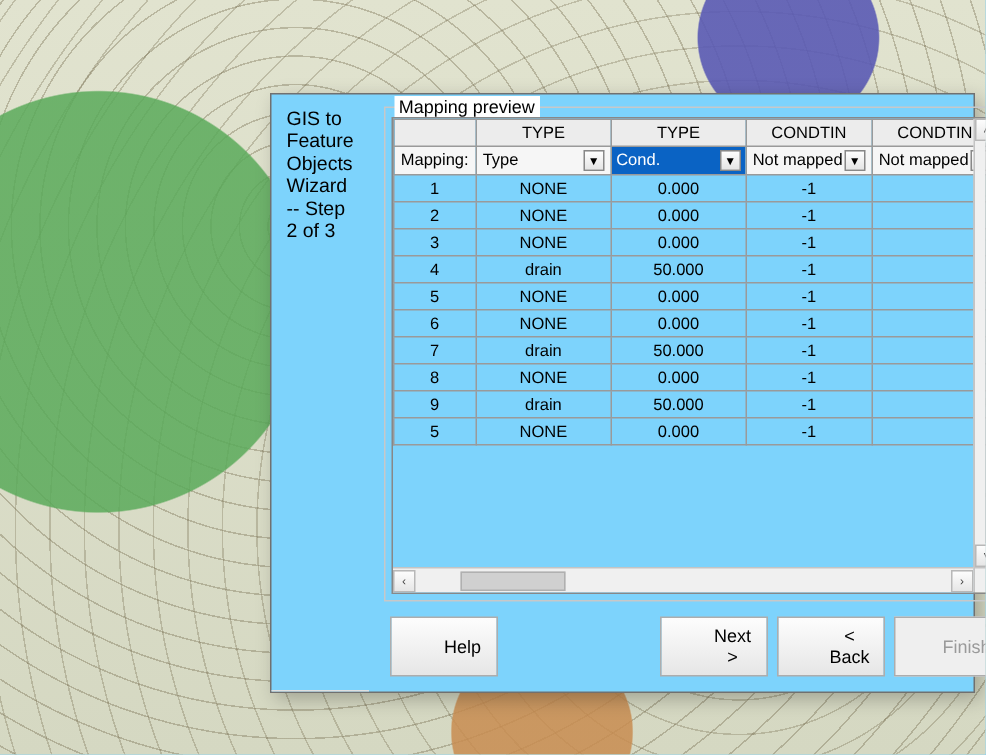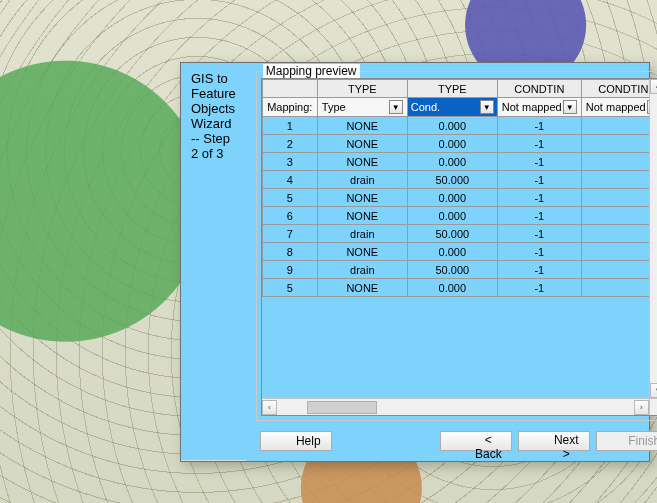--- a/index.html
+++ b/index.html
@@ -128,21 +128,21 @@
   .corner { position:absolute; right:0; bottom:0; width:17px; height:17px; background:#f0f0f0; border-left:1px solid #c4c4c4; border-top:1px solid #c4c4c4;}
   .button-row {
     display: flex;
     gap: 6px;
     padding: 10px 4px 4px 4px;
     justify-content: flex-end;
     align-items: center;
   }
   .button-row .gap { flex:1; }
   button.btn {
-    width: 72px; height: 20px;
+    width: 72px; height: 40px;
     border: 1px solid #adadad;
     background: linear-gradient(#fdfdfd,#e6e6e6);
     font: inherit;
     cursor: pointer;
     padding-left: 31px;
   }
   button.btn:disabled {
     color: #9a9a9a;
     background: #efefef;
     cursor: default;
@@ -291,18 +291,18 @@
           <div class="spacer"></div>
           <div class="arrow">›</div>
         </div>
         <div class="corner"></div>
       </div>
     </div>
 
     <div class="button-row">
       <button class="btn help-btn">Help</button>
       <div class="gap"></div>
+      <button class="btn">Next &gt;</button>
       <button class="btn">&lt; Back</button>
-      <button class="btn">Next &gt;</button>
       <button class="btn" disabled="">Finish</button>
     </div>
   </div>
 </div>
 
 </body></html>

